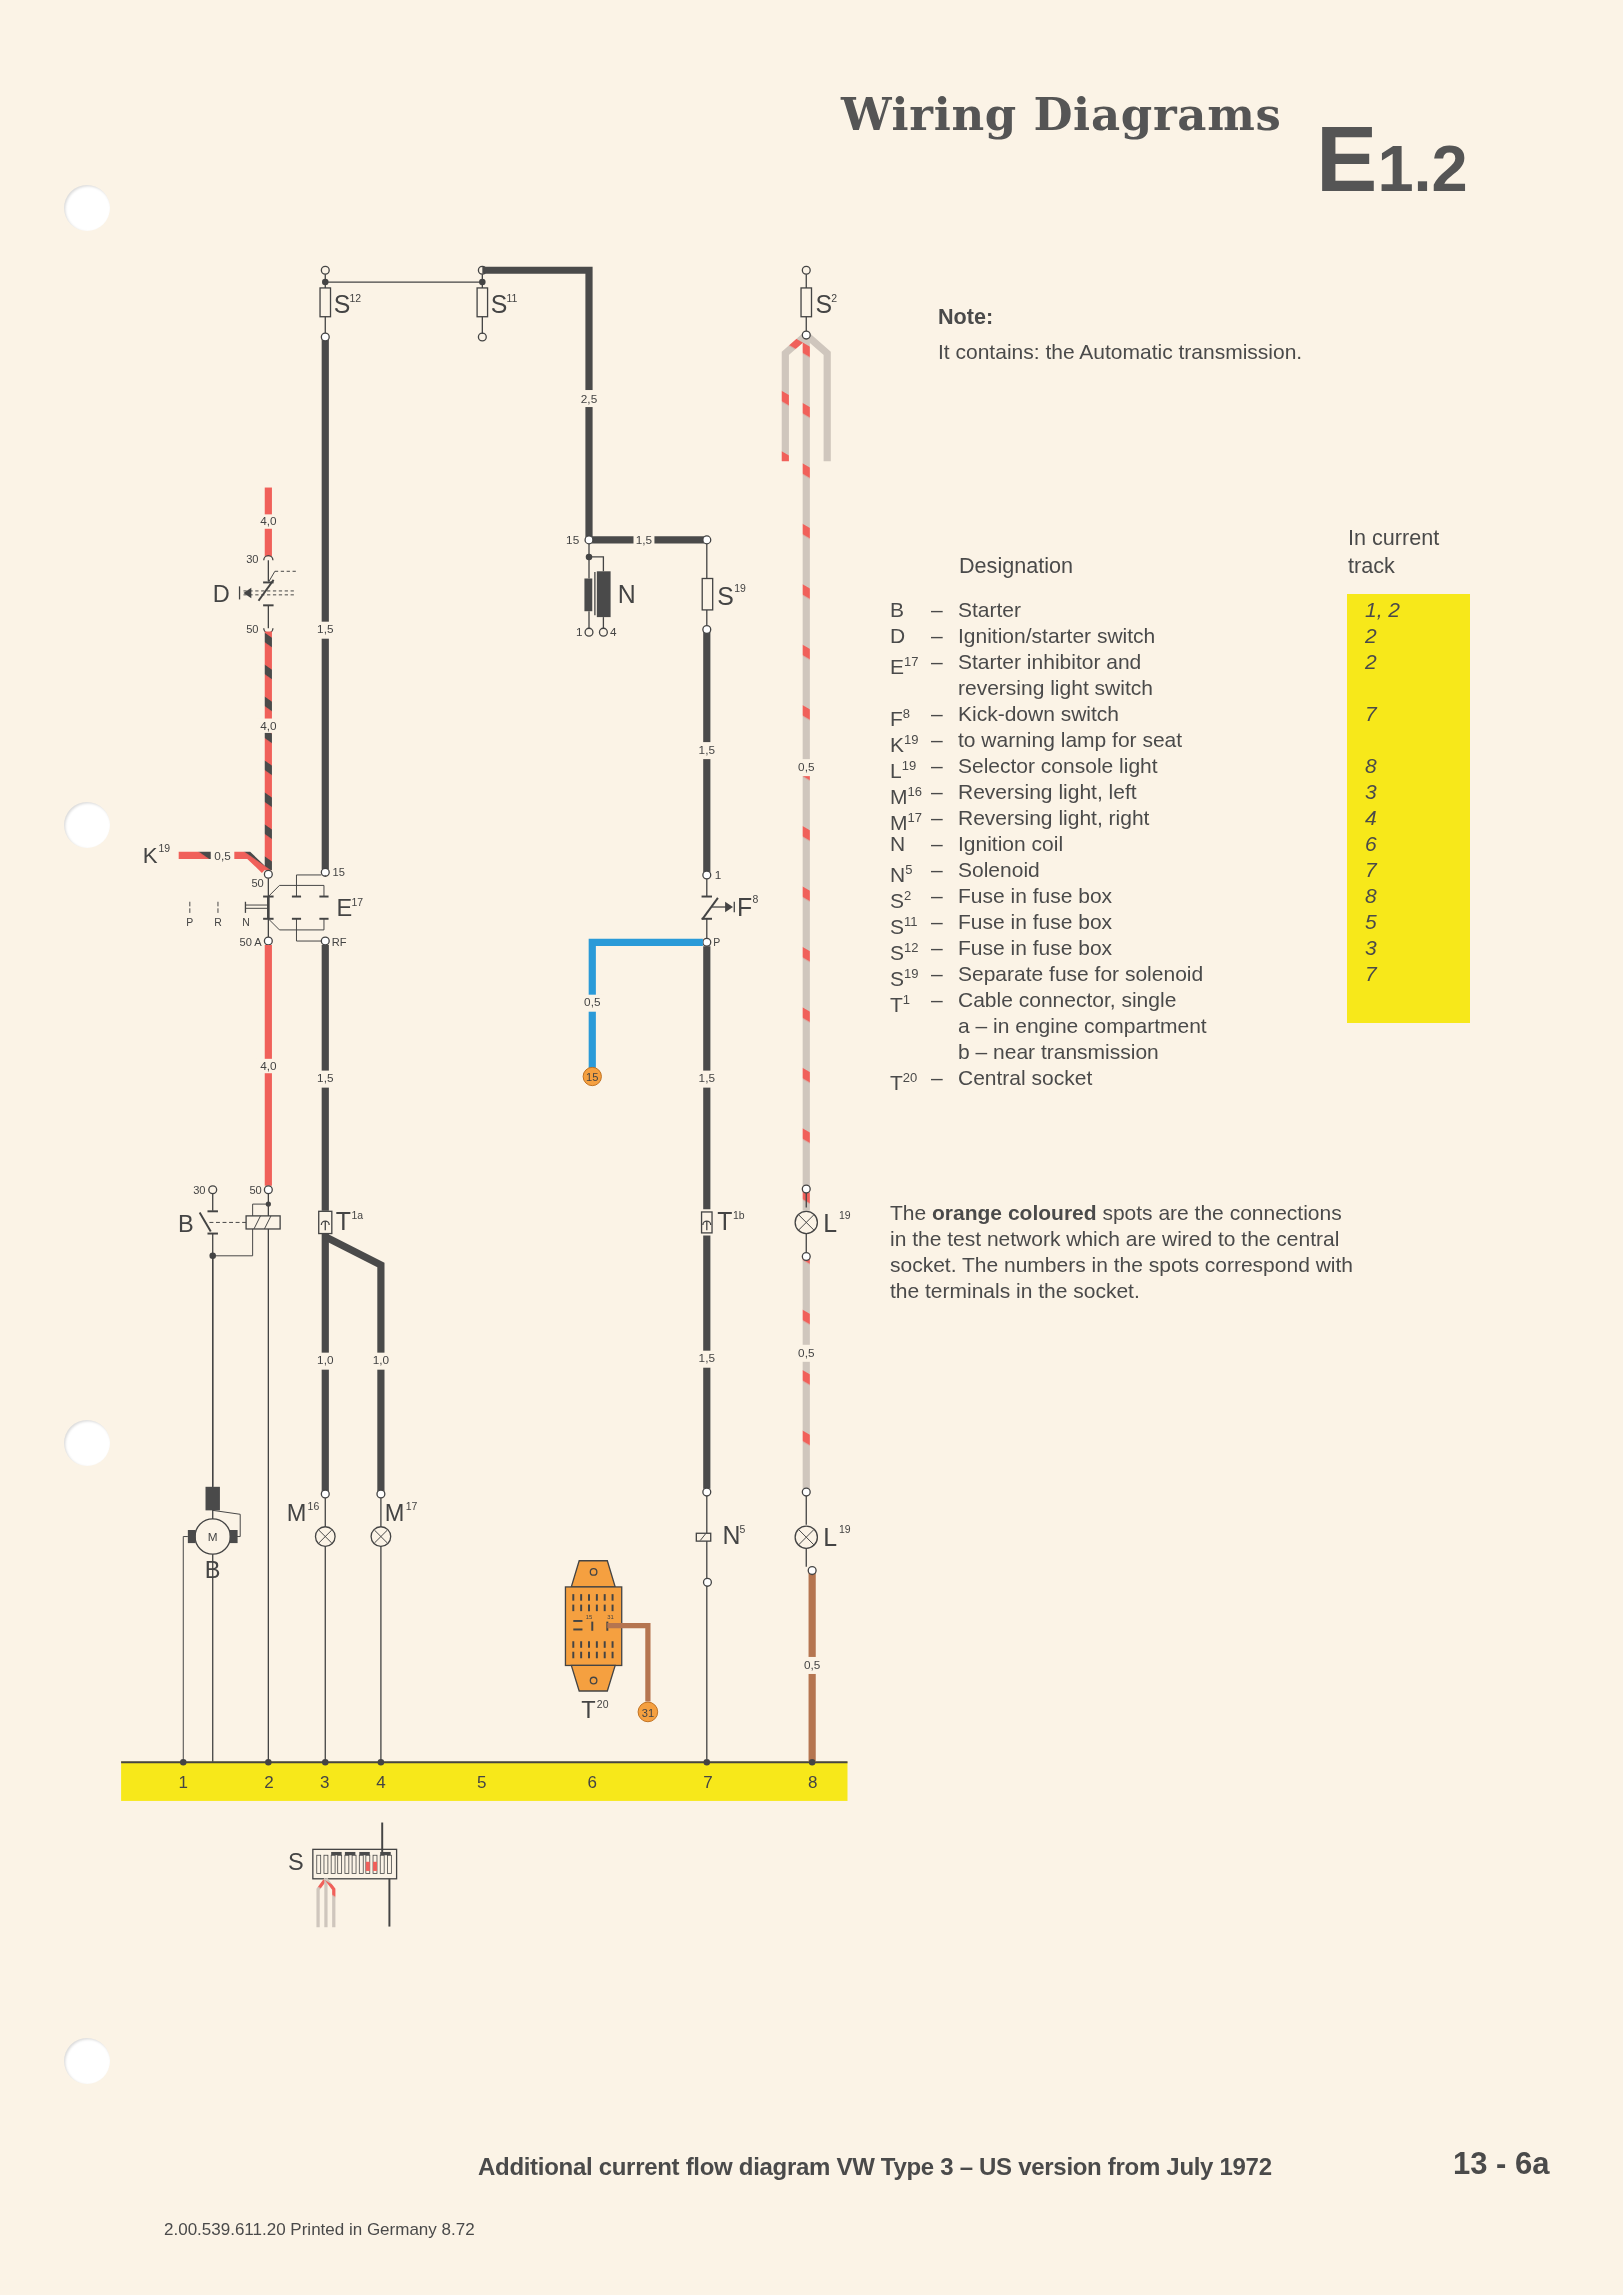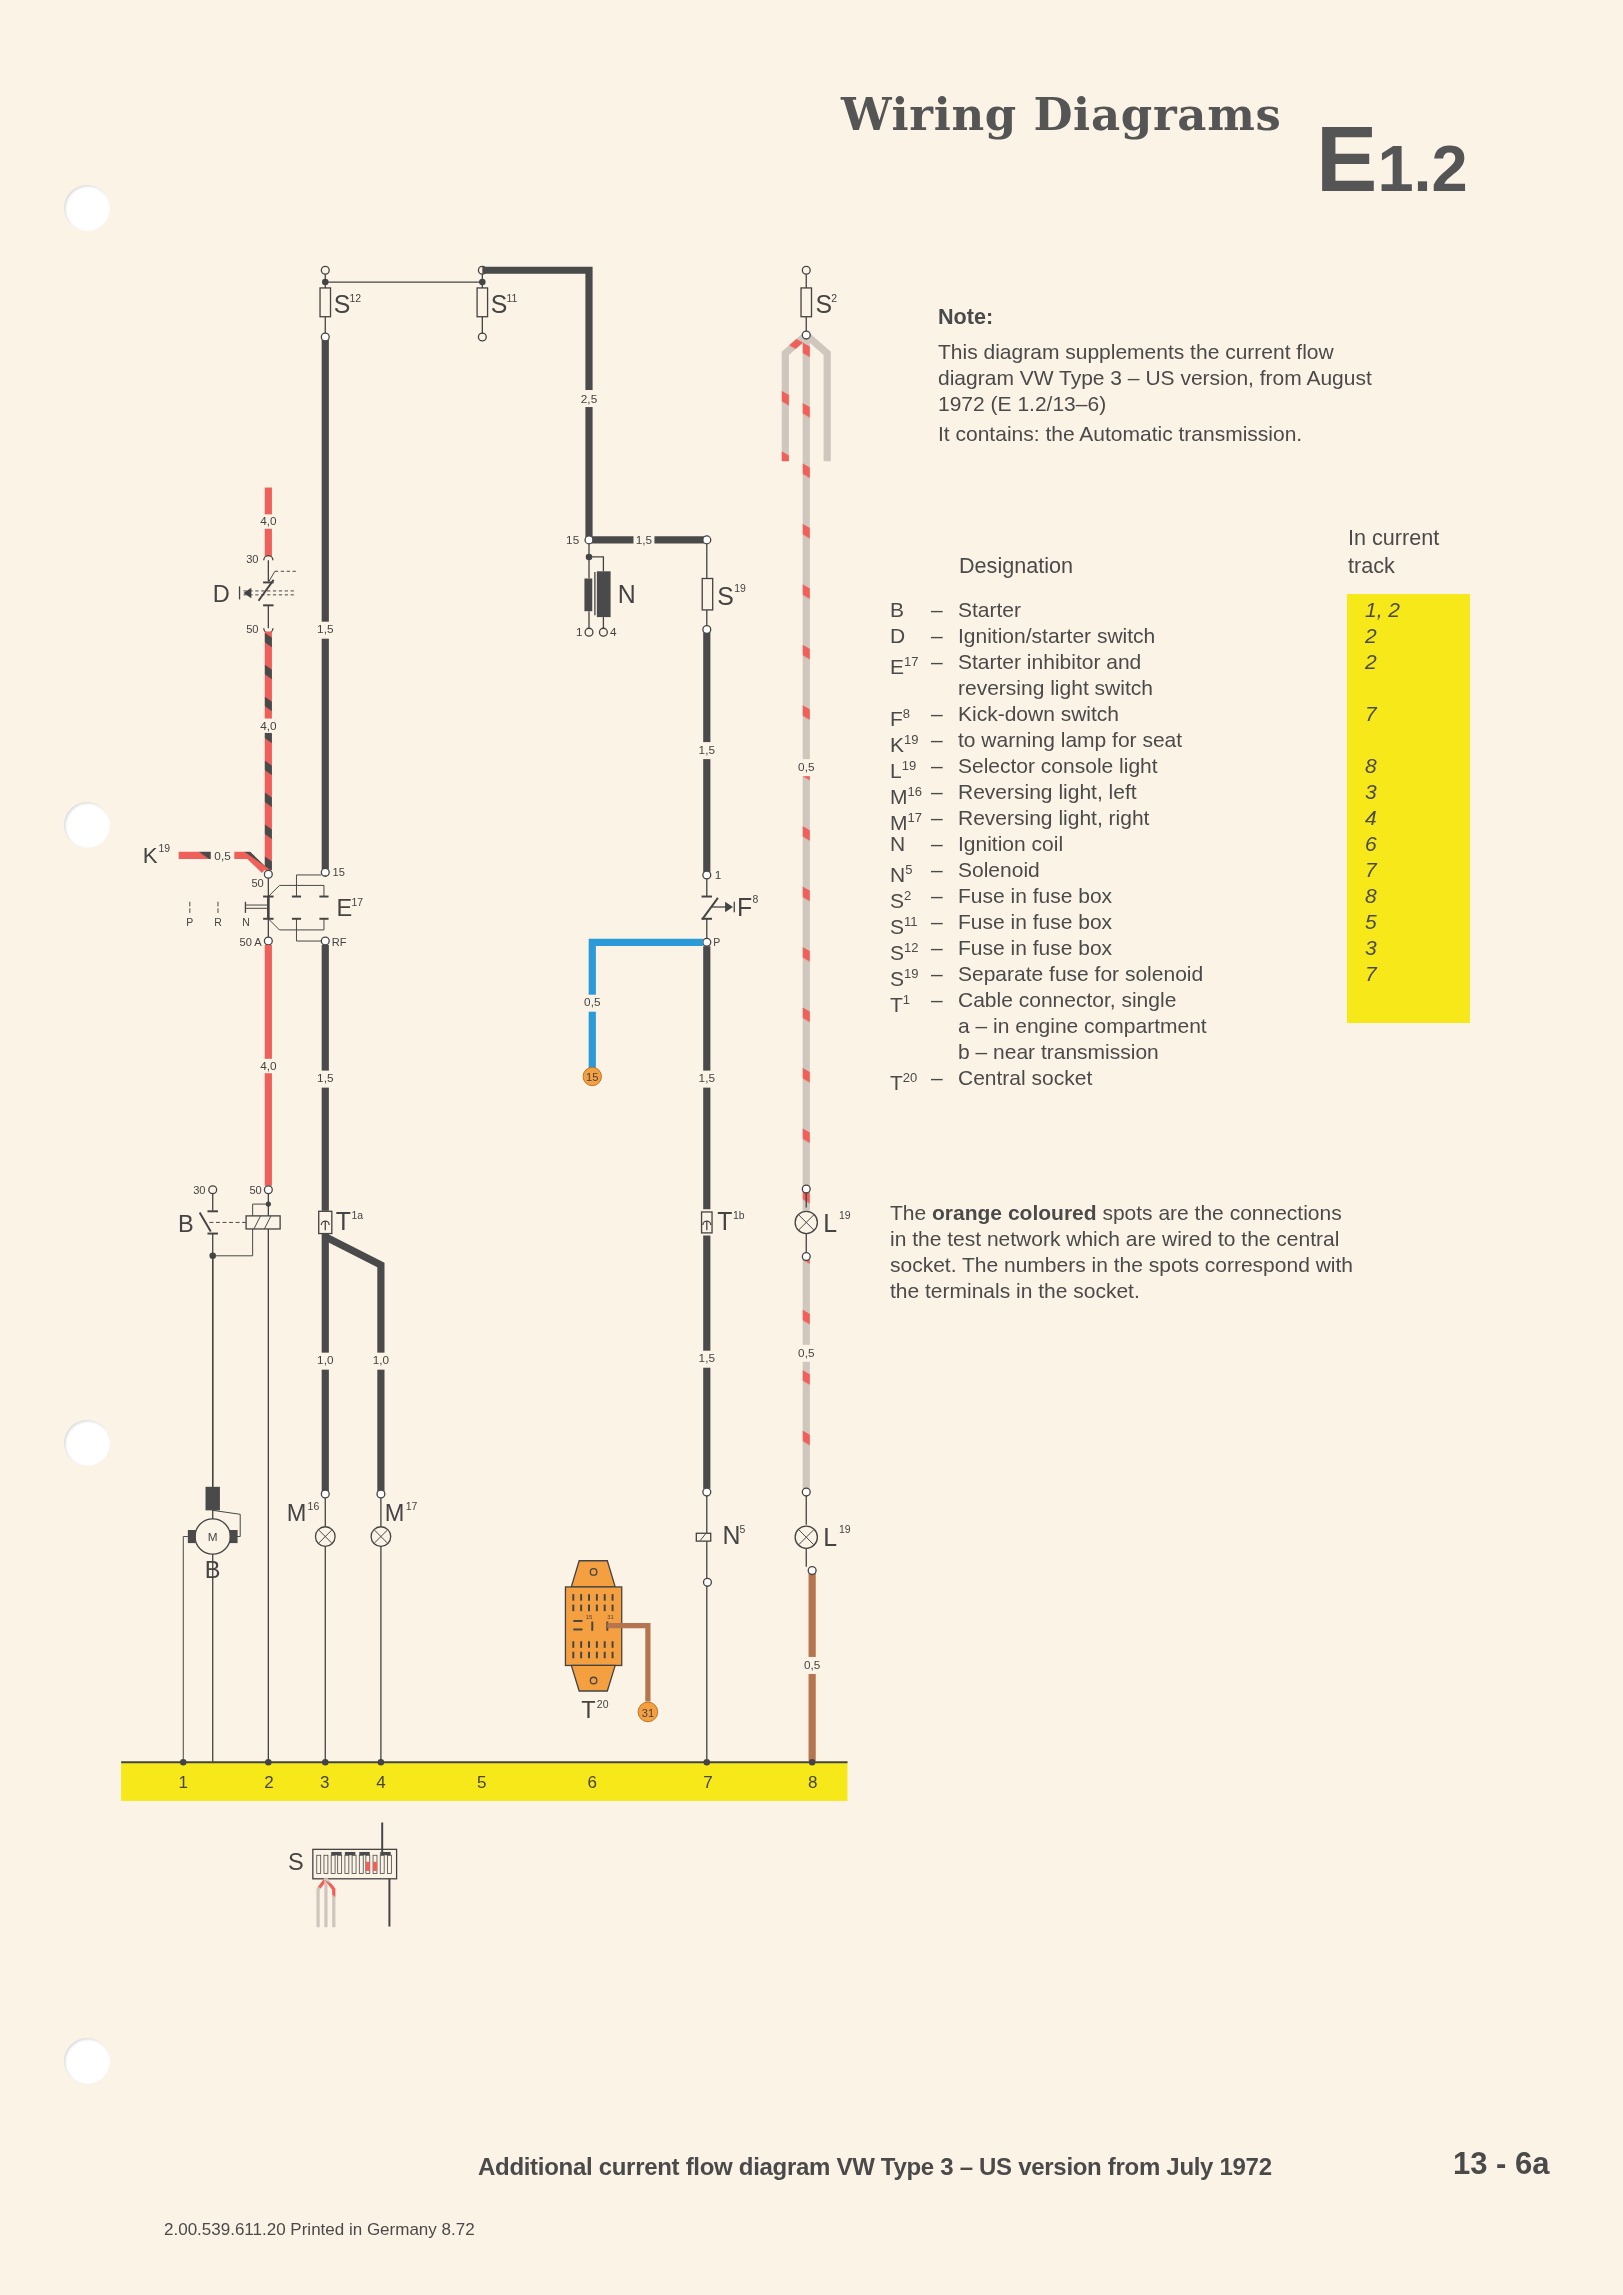--- a/index.html
+++ b/index.html
@@ -44,21 +44,20 @@
 <div class="punch" style="top:1420px"></div>
 <div class="punch" style="top:2038px"></div>
 
 <div class="title">Wiring Diagrams</div>
 <div class="section-code">
   <span class="big">E</span><span class="small">1.2</span>
 </div>
 
 <div class="note">
   <h3>Note:</h3>
-  <p>This diagram supplements the current flow diagram VW Type 3 – US version, from August 1972 (E 1.2/13–6)</p>
   <p>It contains: the Automatic transmission.</p>
 </div>
 
 <div class="legend-head">Designation</div>
 <div class="track-head">
   <div>In current</div>
   <div>track</div>
 </div>
 <div class="track-bar"></div>
 <div class="legend" id="legend">

